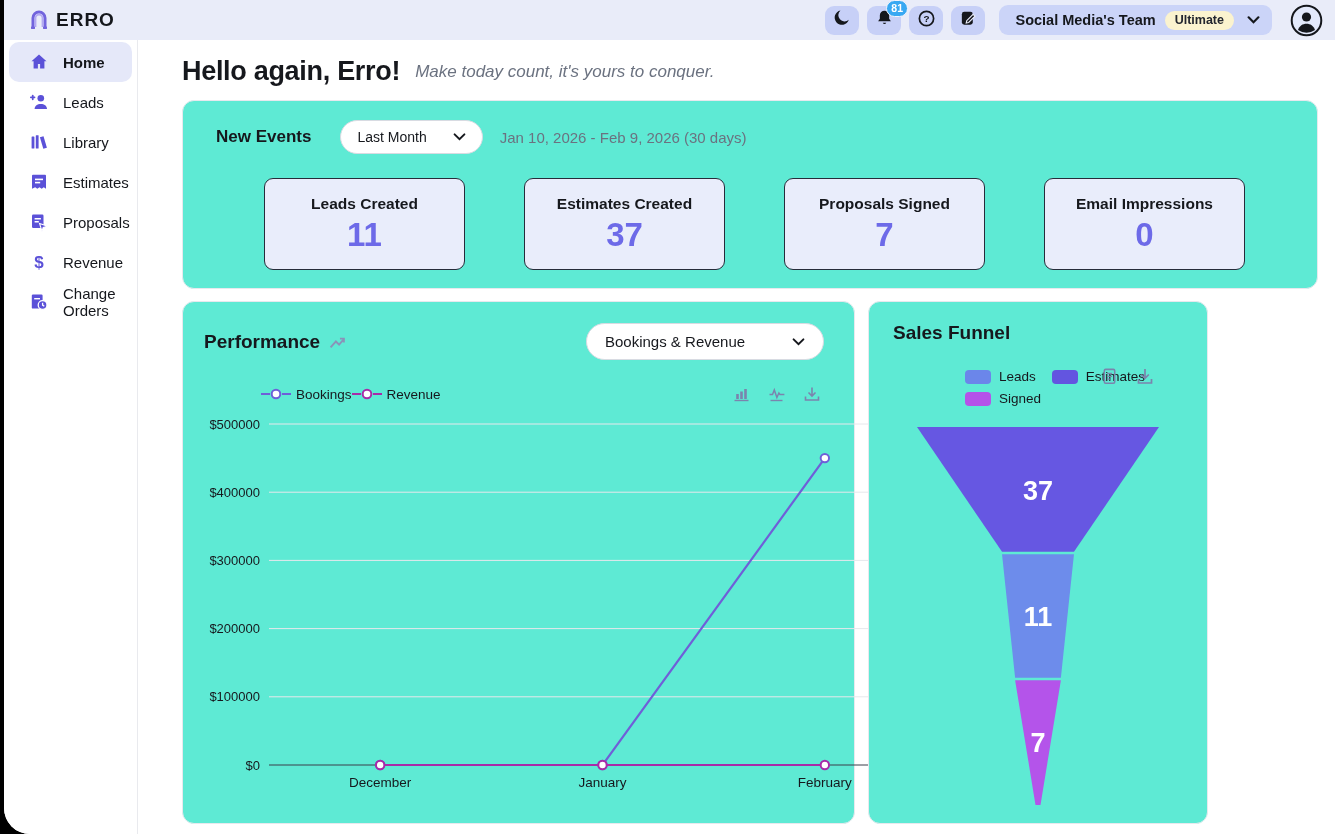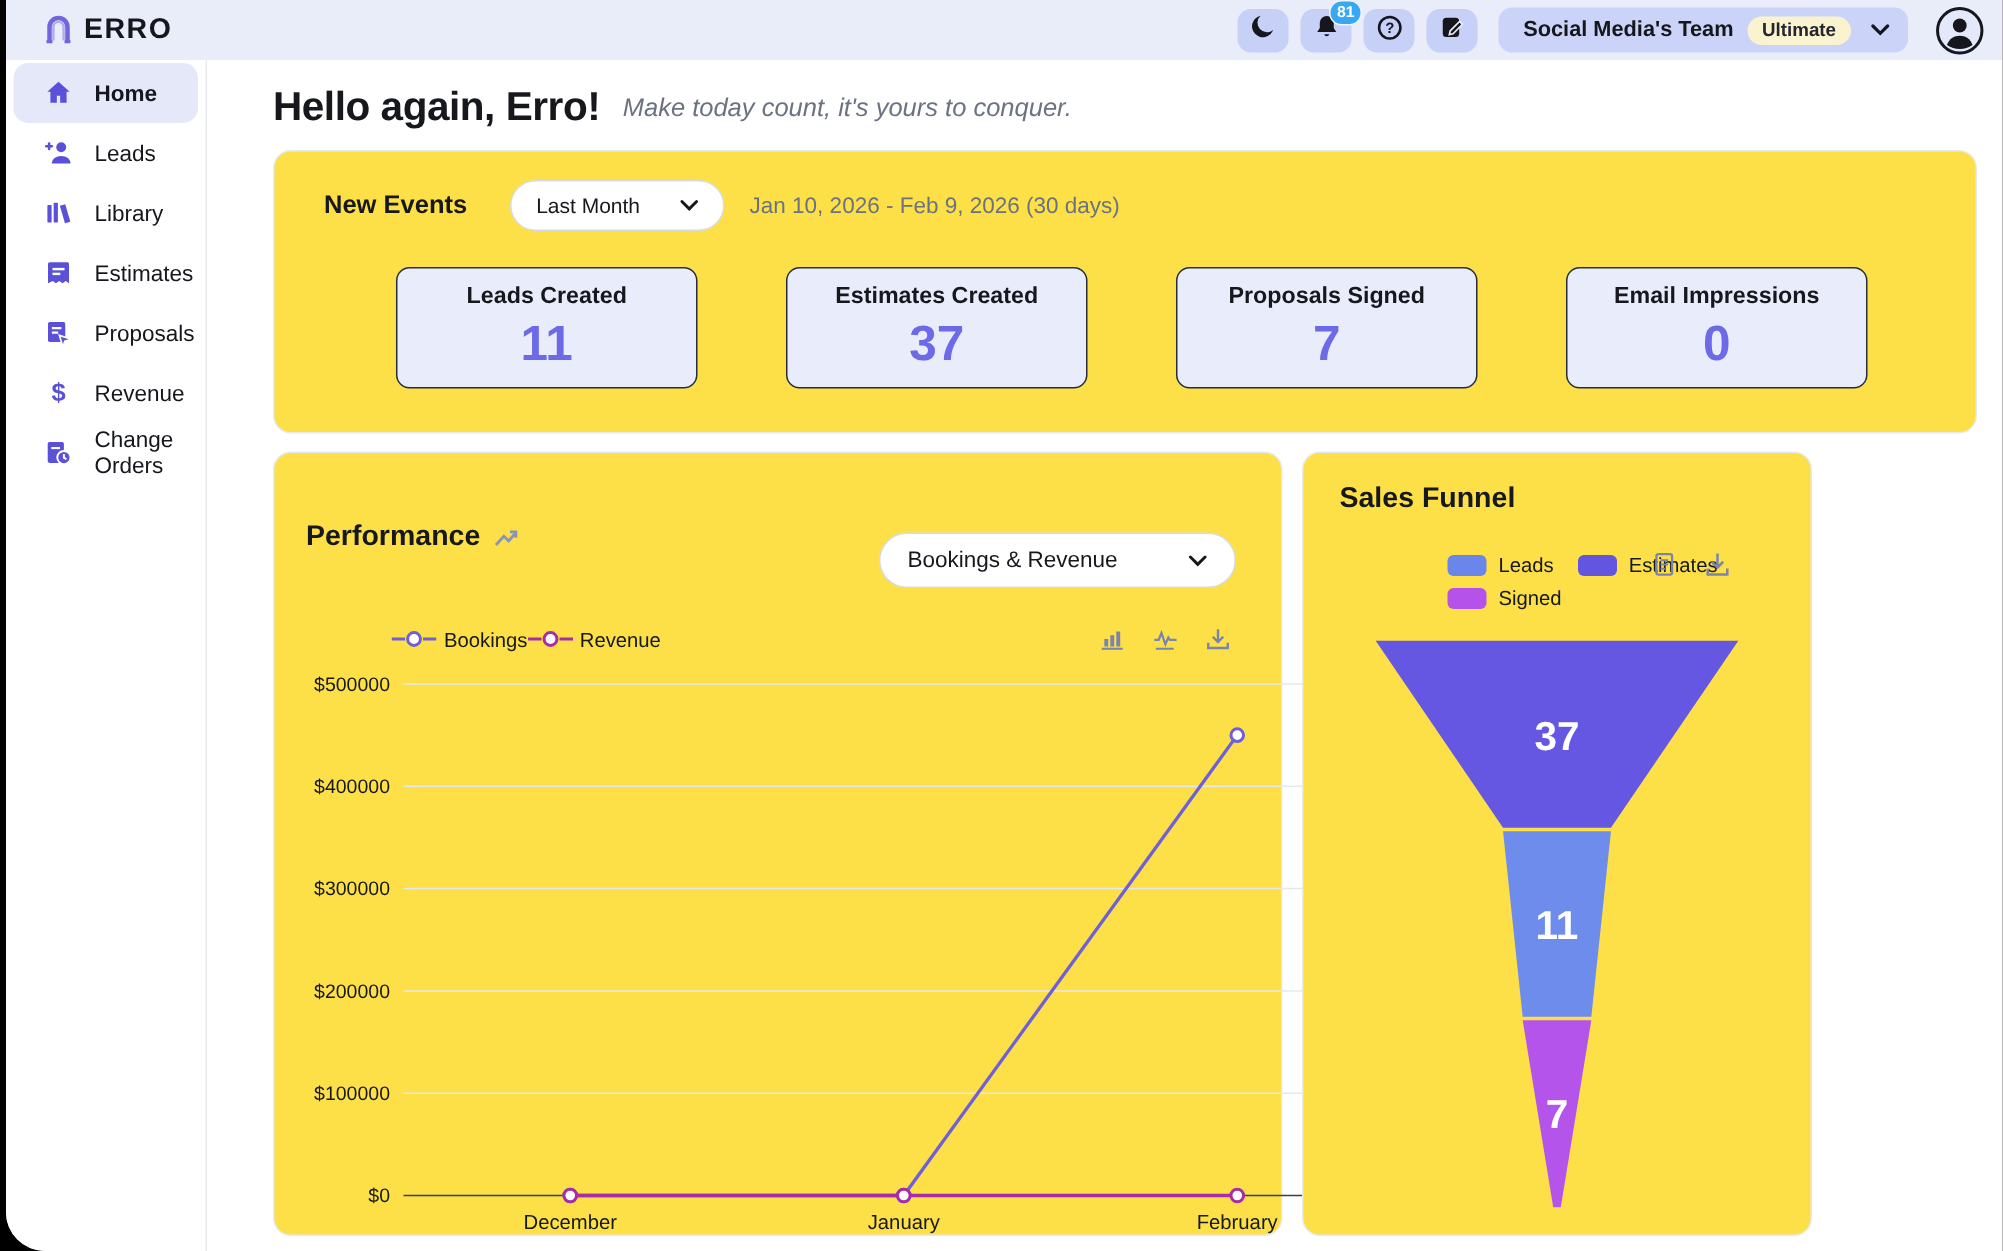--- a/index.html
+++ b/index.html
@@ -32,39 +32,39 @@
   .side-item.active { background:var(--active-item-bg); font-weight:600; }
   .s-icon { width:20px; height:20px; display:flex; }
   .s-icon svg { fill:var(--accent); }
 
   
   .content { position:absolute; left:161px; top:40px; right:0; bottom:0; background:#fff; overflow:hidden; }
   .greeting { display:flex; align-items:center; margin:16px 0 0 17px; }
   .greeting h1 { font-size:27px; font-weight:800; color:#16181d; letter-spacing:-0.3px; }
   .greeting .sub { font-size:17px; font-style:italic; color:var(--text-muted); margin-left:15px; font-weight:500; }
 
-  .card { background:#fde047; border:1px solid var(--card-border); border-radius:12px; }
+  .card { background:#5eead4; border:1px solid var(--card-border); border-radius:12px; }
   .events-card { margin:13px 17px 0 17px; height:189px; padding:19px 24px 0 33px; }
   .events-header { display:flex; align-items:center; }
   .events-title { font-size:17px; font-weight:800; color:#16181d; }
   .select-pill { display:flex; align-items:center; gap:26px; border:1px solid #d8dbe2; border-radius:19px;
                  background:#fff; padding:8px 16px; font-size:14px; color:#16181d; cursor:pointer; margin-left:29px; }
   .date-range { font-size:15px; color:var(--text-muted); margin-left:17px; }
   .stats-row { display:flex; justify-content:space-between; margin-top:24px; padding:0 48px 0 48px; }
-  .stat-card { width:201px; height:81px; background:var(--stat-card-bg); border:1.5px solid var(--stat-card-border);
+  .stat-card { width:201px; height:92px; background:var(--stat-card-bg); border:1.5px solid var(--stat-card-border);
                border-radius:9px; display:flex; flex-direction:column; align-items:center; justify-content:center; cursor:pointer; }
   .stat-label { font-size:15.5px; font-weight:700; color:#16181d; }
   .stat-value { font-size:33px; font-weight:700; color:var(--stat-number); margin-top:3px; }
 
   .bottom-row { display:flex; gap:13px; margin:12px 17px 0 17px; }
   .perf-card { width:673px; height:523px; padding:21px 30px 0 21px; }
   .perf-header { display:flex; align-items:center; }
   .card-title { font-size:19px; font-weight:800; color:#16181d; }
   .trend-icon { margin-left:9px; display:flex; }
-  .perf-select { margin-left:auto; width:238px; justify-content:space-between; gap:0; border-radius:19px; padding:9px 18px; font-size:15px;margin-top:32px; }
+  .perf-select { margin-left:auto; width:238px; justify-content:space-between; gap:0; border-radius:19px; padding:9px 18px; font-size:15px; }
   .perf-sub { display:flex; align-items:center; margin-top:26px; }
   .legend { display:flex; align-items:center; margin-left:57px; }
   .legend-item { display:flex; align-items:center; gap:5px; font-size:13.5px; color:#16181d; }
   .chart-actions { margin-left:auto; display:flex; align-items:center; gap:15px; margin-right:2px; }
   .chart-actions svg { cursor:pointer; }
   #perf-svg { display:block; margin-top:8px; font-family:"Liberation Sans", sans-serif; }
 
   .funnel-card { width:340px; height:523px; padding:20px 24px; position:relative; }
   .funnel-legend { margin:25px 0 0 72px; display:flex; flex-wrap:wrap; width:190px; column-gap:16px; row-gap:7px; }
   .funnel-legend .legend-item { gap:8px; }

